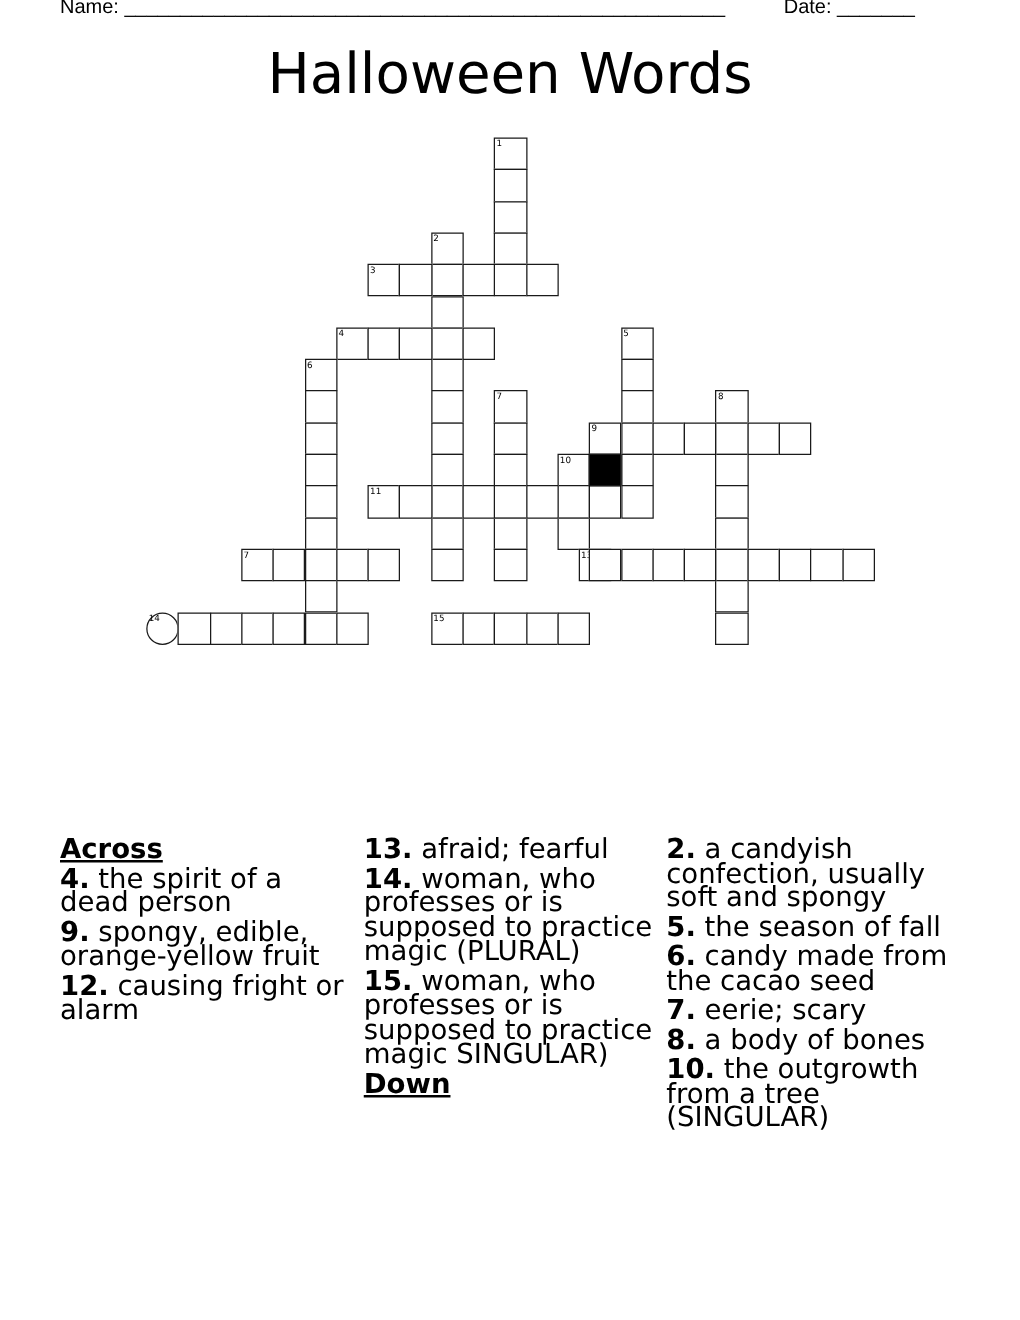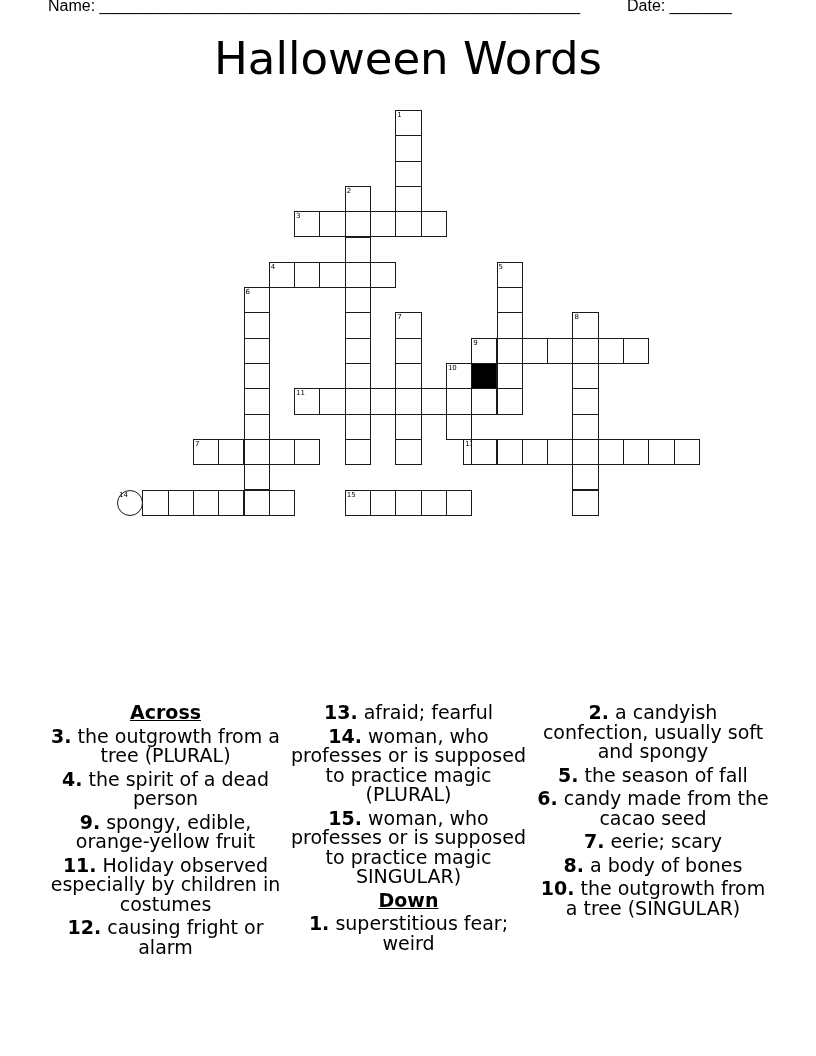--- a/index.html
+++ b/index.html
@@ -19,22 +19,22 @@
   .cell {
     position: absolute; box-sizing: border-box; width: 26.3px; height: 26.3px;
     border: 1.3px solid #1a1a1a; background: #fff;
   }
   .cell.black { background: #000; }
   .cell-num {
     position: absolute; left: 1px; top: 0px; font-family: "DejaVu Sans", sans-serif;
     font-size: 7px; line-height: 8px; color: #000;
   }
   .clue-col {
-    position: absolute; top: 703px; width: 235px;
-    font-family: "DejaVu Sans", sans-serif; font-size: 19px; line-height: 19.5px; text-align: center;
+    position: absolute; top: 670px; width: 235px;
+    font-family: "DejaVu Sans", sans-serif; font-size: 22px; line-height: 19.5px;
   }
   .clue-col.c1 { left: 48px; }
   .clue-col.c2 { left: 291px; }
   .clue-col.c3 { left: 533px; width: 240px; }
   .section-head { font-weight: bold; text-decoration: underline; margin-bottom: 4px; }
   .clue { margin-bottom: 4px; }
   .clue-num { font-weight: bold; }
 </style>
 </head>
 <body>
@@ -165,33 +165,30 @@
     </div>
     <div class="cell" style="left: 370px; top: 489.5px;"></div>
     <div class="cell" style="left: 395.3px; top: 489.5px;"></div>
     <div class="cell" style="left: 420.6px; top: 489.5px;"></div>
     <div class="cell" style="left: 445.9px; top: 489.5px;"></div>
     <div class="cell black" style="left: 471.2px; top: 363px;"></div>
   </div>
 
 <div class="clue-col c1">
   <div class="section-head">Across</div>
-  <div class="clue"><span class="clue-num">3.</span><span> the outgrowth from a tree (PLURAL)</span></div>
   <div class="clue"><span class="clue-num">4.</span><span> the spirit of a dead person</span></div>
   <div class="clue"><span class="clue-num">9.</span><span> spongy, edible, orange-yellow fruit</span></div>
-  <div class="clue"><span class="clue-num">11.</span><span> Holiday observed especially by children in costumes</span></div>
   <div class="clue"><span class="clue-num">12.</span><span> causing fright or alarm</span></div>
 </div>
 
 <div class="clue-col c2">
   <div class="clue"><span class="clue-num">13.</span><span> afraid; fearful</span></div>
   <div class="clue"><span class="clue-num">14.</span><span> woman, who professes or is supposed to practice magic (PLURAL)</span></div>
   <div class="clue"><span class="clue-num">15.</span><span> woman, who professes or is supposed to practice magic SINGULAR)</span></div>
   <div class="section-head">Down</div>
-  <div class="clue"><span class="clue-num">1.</span><span> superstitious fear; weird</span></div>
 </div>
 
 <div class="clue-col c3">
   <div class="clue"><span class="clue-num">2.</span><span> a candyish confection, usually soft and spongy</span></div>
   <div class="clue"><span class="clue-num">5.</span><span> the season of fall</span></div>
   <div class="clue"><span class="clue-num">6.</span><span> candy made from the cacao seed</span></div>
   <div class="clue"><span class="clue-num">7.</span><span> eerie; scary</span></div>
   <div class="clue"><span class="clue-num">8.</span><span> a body of bones</span></div>
   <div class="clue"><span class="clue-num">10.</span><span> the outgrowth from a tree (SINGULAR)</span></div>
 </div>

